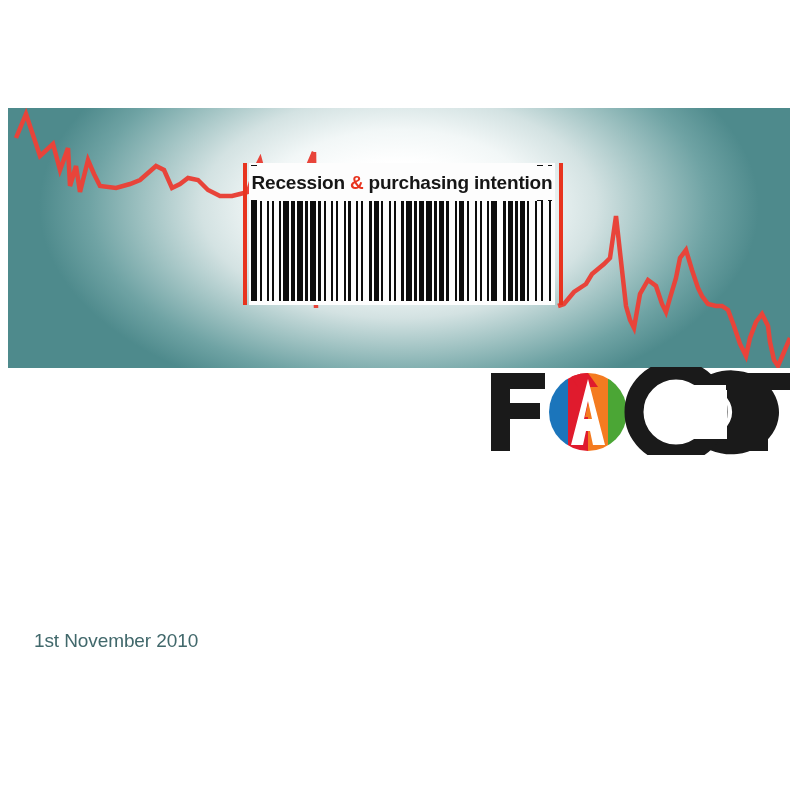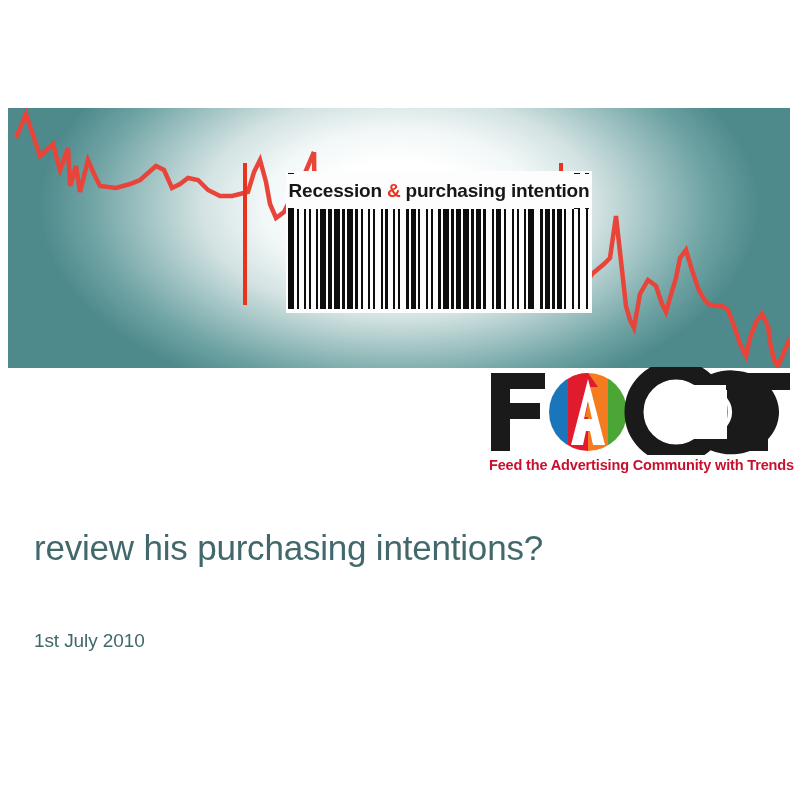--- a/index.html
+++ b/index.html
@@ -49,25 +49,24 @@
     top: 0;
     width: 4px;
     height: 142px;
     background: #e8341f;
   }
   #guard-left  { left: 0px; }
   #guard-right { left: 316px; }
   #barcode-inner {
     position: absolute;
     left: 6px;
-    top: 8px;
+    top: 0px;
     width: 306px;
     height: 142px;
     background: #fdfdfd;
-    margin-left: 37px;
   }
   #barcode-title {
     position: absolute;
     left: 0;
     top: 3px;
     width: 306px;
     height: 34px;
     background: #fdfdfd;
     font-family: "Liberation Sans", sans-serif;
     font-weight: bold;
@@ -251,20 +250,18 @@
       <path fill="#f47b20" d="M101,36 L98,50 L104,50 Z"></path>
     </g>
 
     <path fill="#1a1a1a" d="M196,45 a48,42 0 1 1 14,30 l-14,-12 a29,25 0 1 0 0,-36 Z"></path>
     <circle cx="189" cy="45" r="42" fill="none" stroke="#1a1a1a" stroke-width="19"></circle>
     <polygon points="196,18 240,18 240,72 196,72" fill="#ffffff"></polygon>
 
     <path fill="#1a1a1a" d="M239,6 L303,6 L303,23 L281,23 L281,84 L261,84 L261,23 L239,23 Z"></path>
   </svg>
 
-  <div id="logo-tagline">Feed the Advertising Community with Trends</div>
 </div>
 
 <div id="headline">
-  <span class="hl-line">review his purchasing intentions?</span>
 </div>
 
-<div id="date">1st July 2010</div>
+<div id="date">1st November 2010</div>
 
 </body></html>

